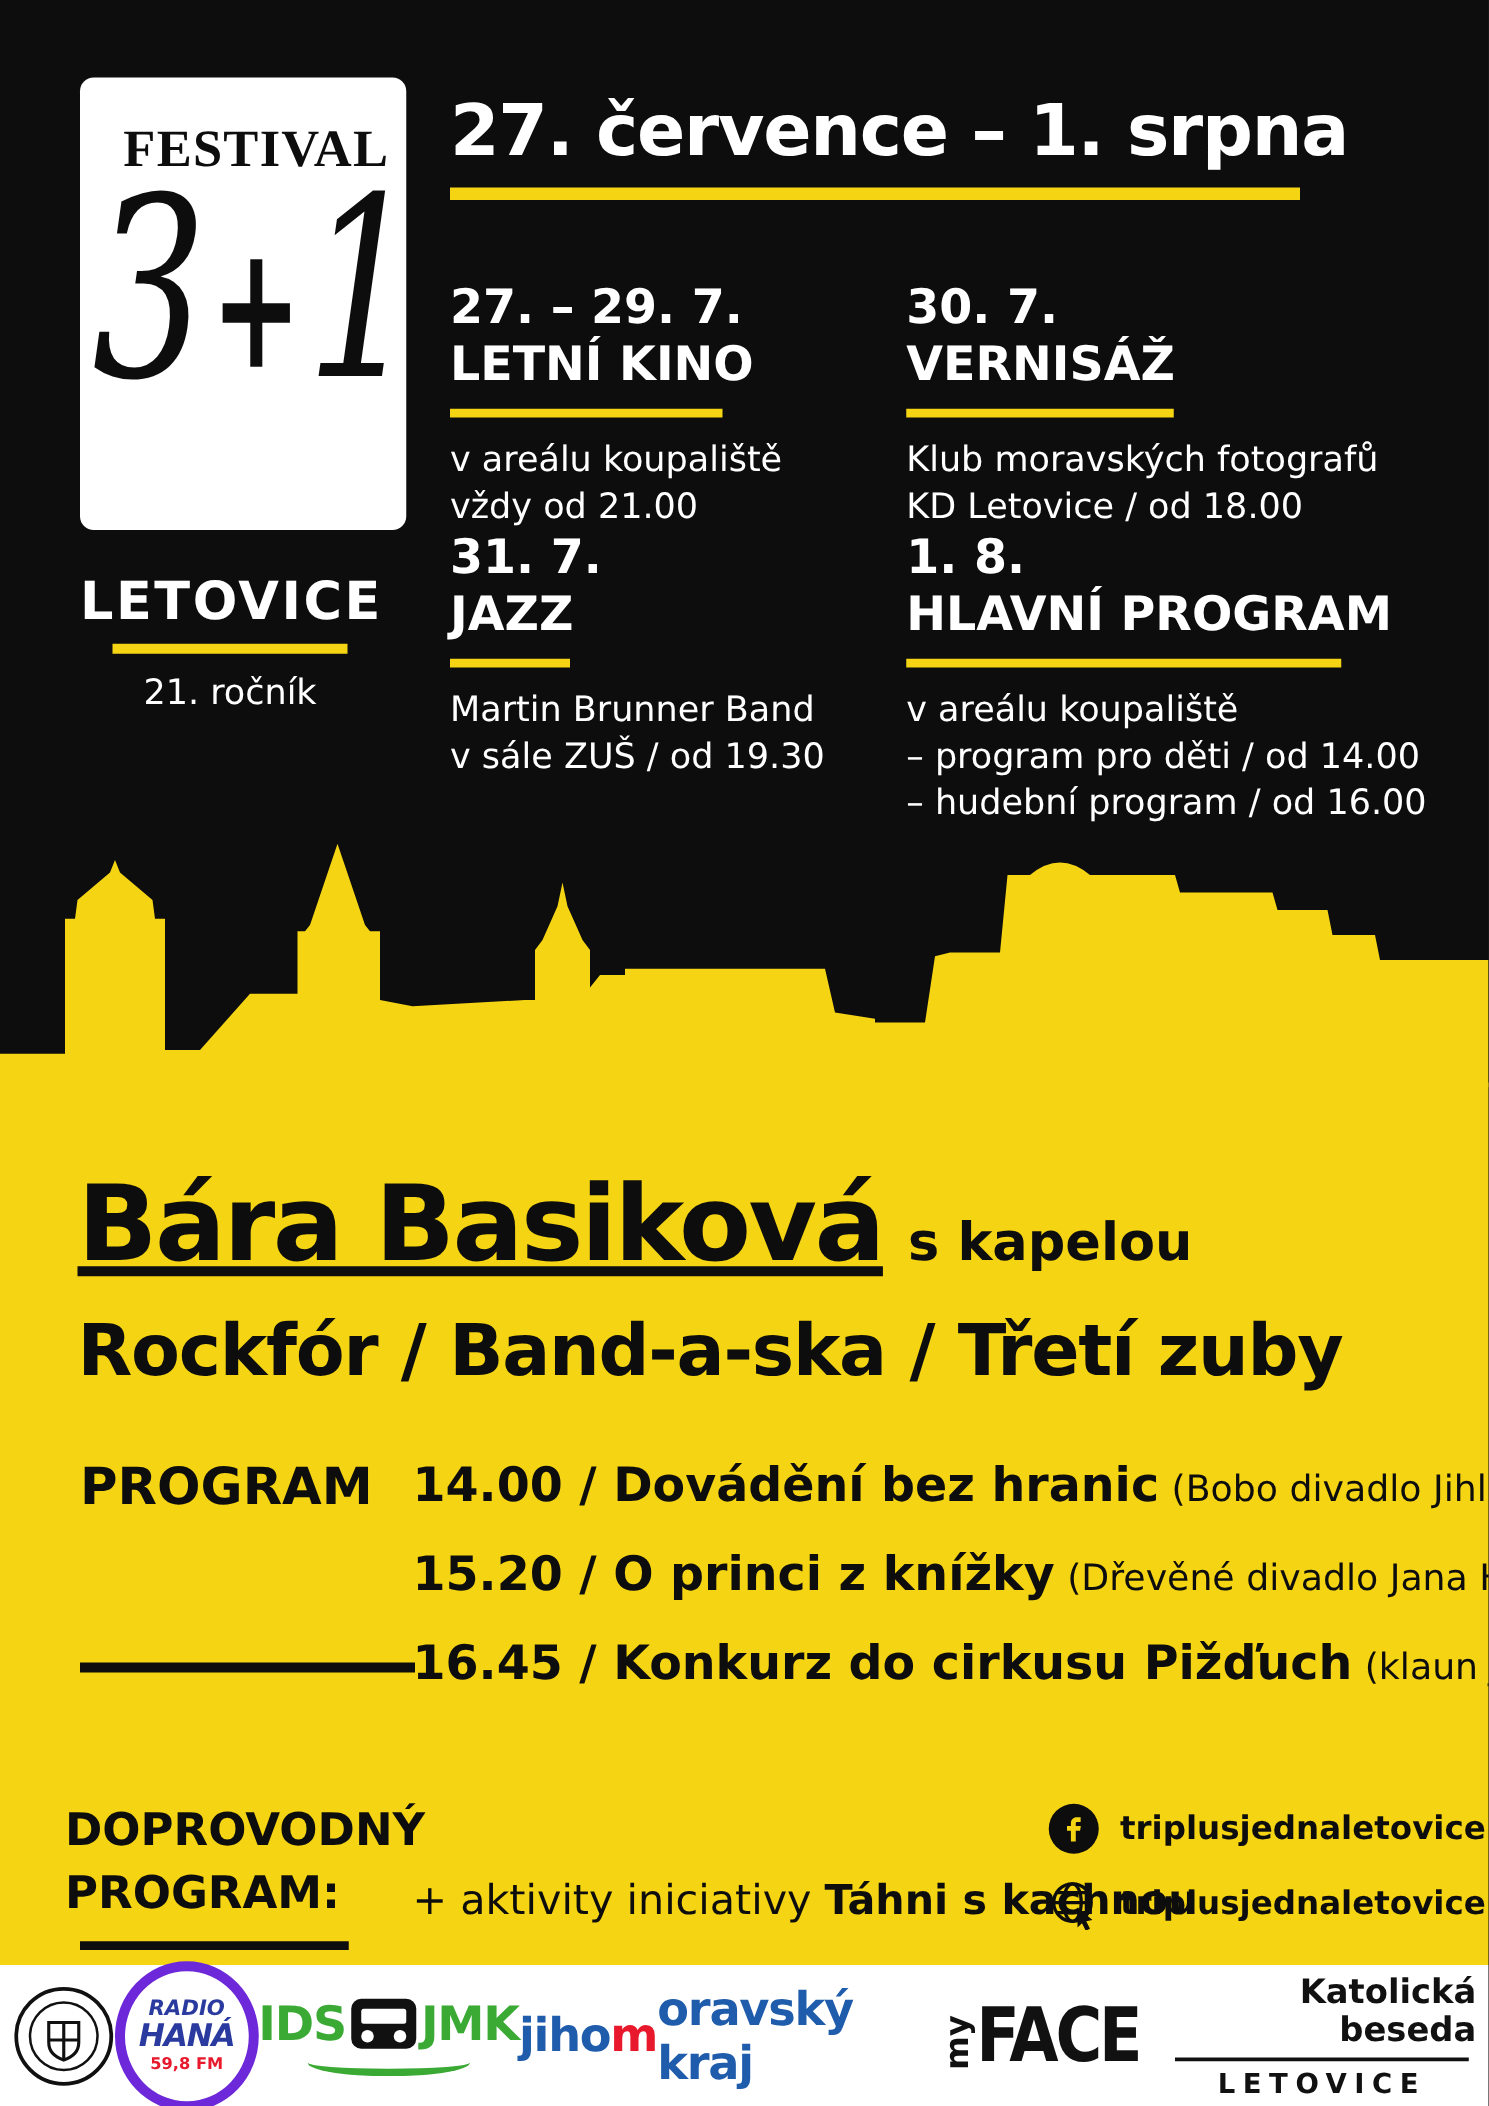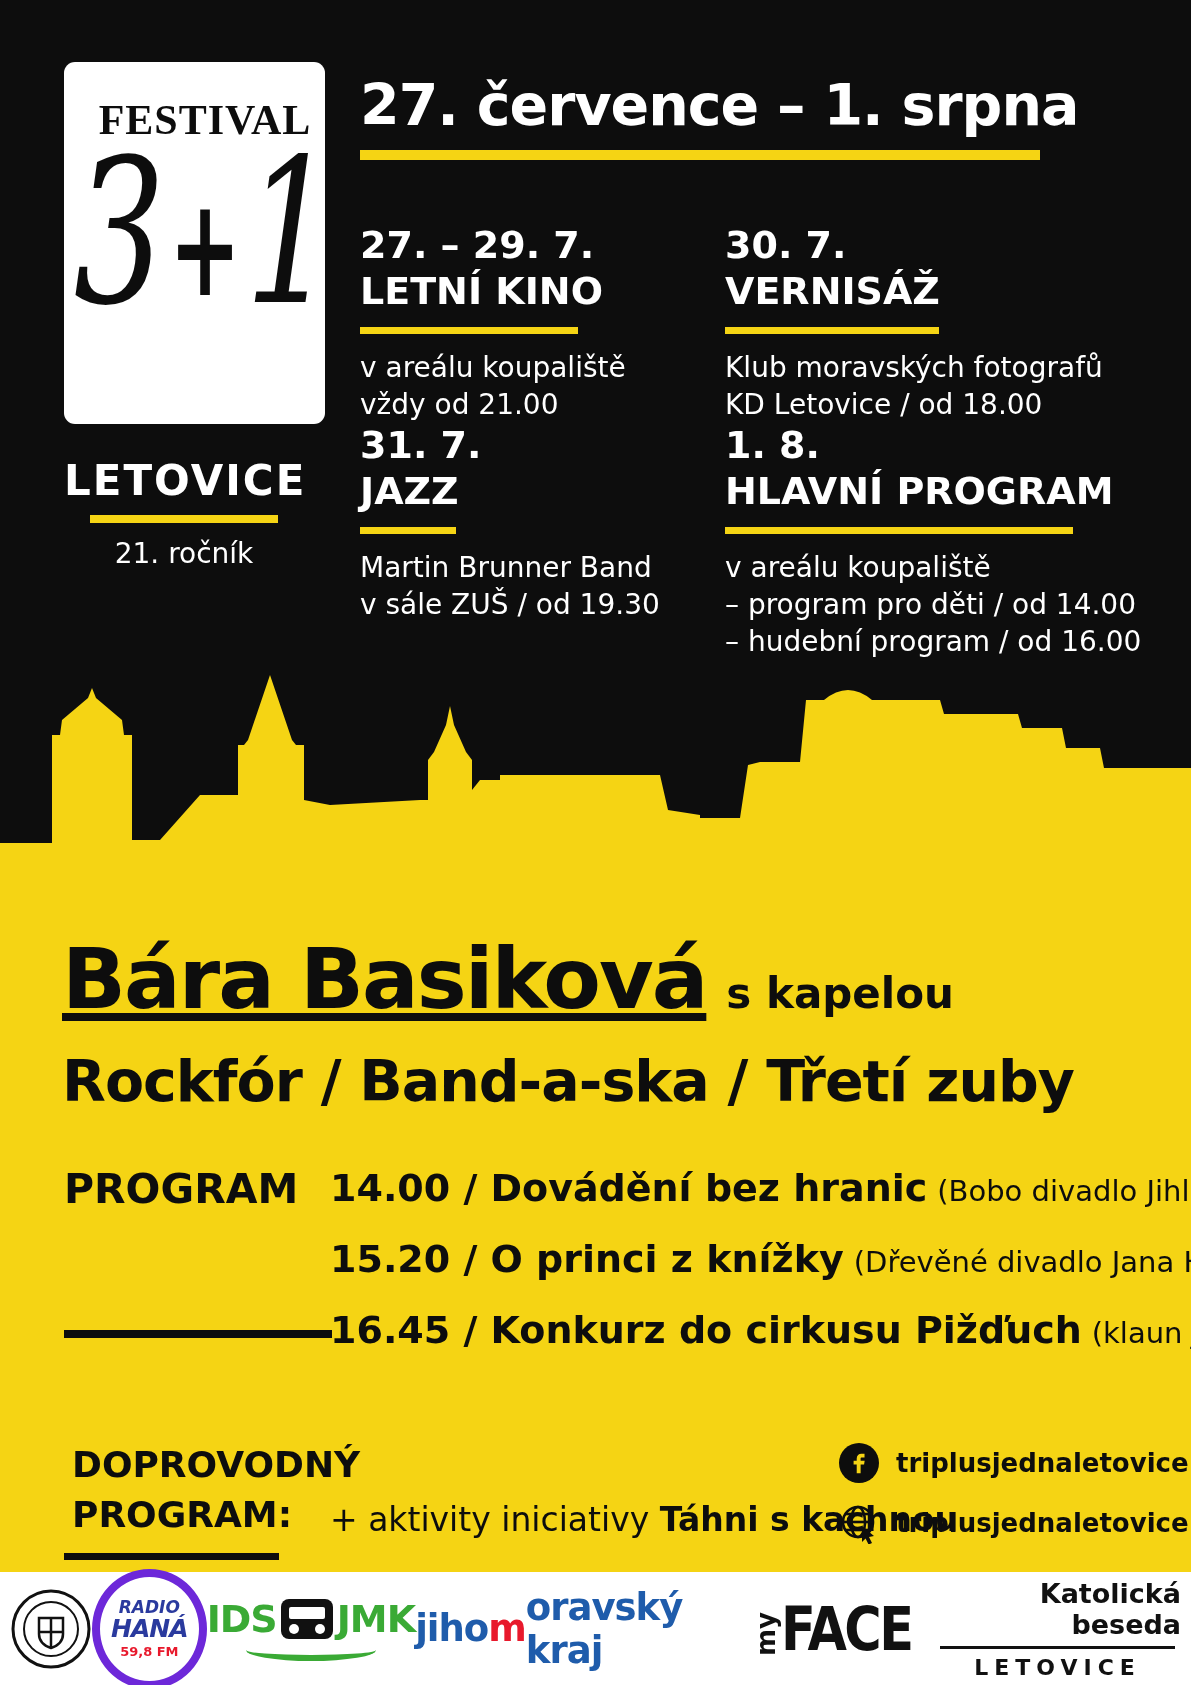--- a/index.html
+++ b/index.html
@@ -43,21 +43,21 @@
   .headliner .suffix{font-size:42px;font-weight:700;margin-left:20px;}
   .bands{position:absolute;left:62px;top:1048px;color:#0d0d0d;font-size:57px;font-weight:700;letter-spacing:-1px;}
 
   .kids-label{position:absolute;left:64px;top:1162px;color:#0d0d0d;font-size:41px;font-weight:700;line-height:1.35;}
   .kids-rule{position:absolute;left:64px;top:1330px;width:268px;height:8px;background:#0d0d0d;}
   .kids-list{position:absolute;left:330px;top:1166px;display:flex;flex-direction:column;gap:27px;color:#0d0d0d;}
   .kids-item{white-space:nowrap;}
   .kids-time{font-size:38px;font-weight:700;}
   .kids-note{font-size:29px;font-weight:400;margin-left:10px;}
 
-  .side-label{position:absolute;left:72px;top:1440px;color:#0d0d0d;font-size:36px;font-weight:700;line-height:1.4;}
+  .side-label{position:absolute;left:52px;top:1440px;color:#0d0d0d;font-size:36px;font-weight:700;line-height:1.4;}
   .side-rule{position:absolute;left:64px;top:1553px;width:215px;height:7px;background:#0d0d0d;}
   .side-line1{position:absolute;left:330px;top:1446px;color:#0d0d0d;font-size:34px;font-weight:700;}
   .side-line2{position:absolute;left:330px;top:1500px;color:#0d0d0d;font-size:33px;}
   .side-line2 b{font-weight:700;}
 
   .social{position:absolute;left:838px;display:flex;align-items:center;gap:16px;color:#0d0d0d;}
   .social-fb{top:1442px;} .social-web{top:1502px;}
   .social-label{font-size:26px;font-weight:700;}
 
   

